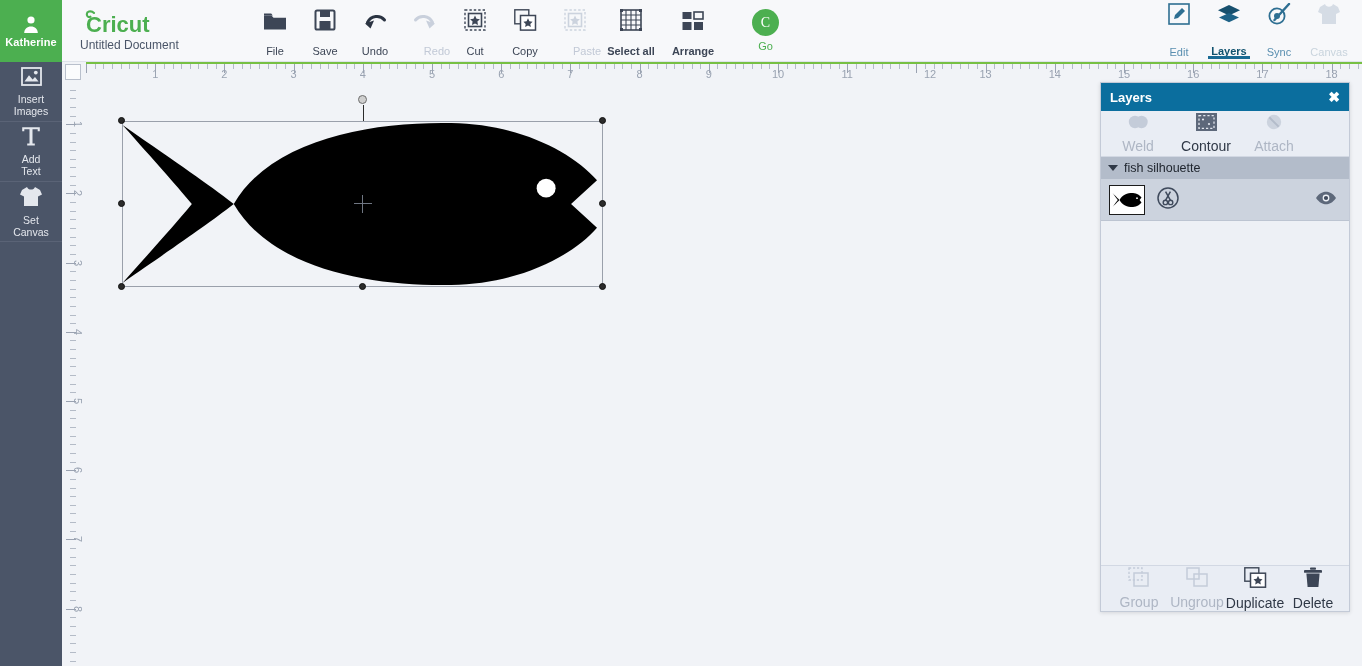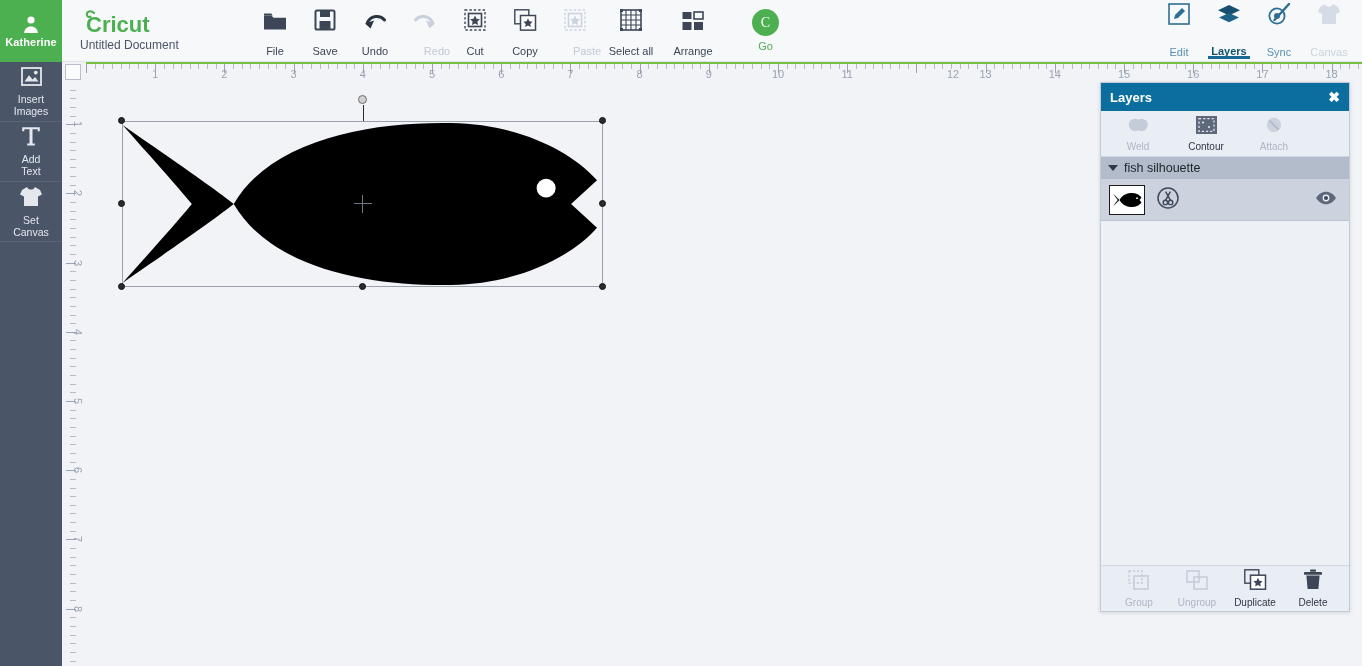--- a/index.html
+++ b/index.html
@@ -28,21 +28,21 @@
   }
   .brand { width:188px; padding-left:18px; }
   .brand-logo { display:block; }
   .brand-doc { font-size:12px; color:#4a5568; margin-top:2px; }
 
   .tools { display:flex; align-items:center; gap:0; }
   .tool {
     width:50px; display:flex; flex-direction:column; align-items:center;
     justify-content:center; gap:14px; cursor:pointer; padding-top:2px;
   }
-  .tool.wide { width:62px; }
+  .tool.wide { width:62px;font-weight:bold; }
   .tool .ic { height:24px; display:flex; align-items:flex-end; }
   .tool .lb { font-size:11px; color:#3d4656; white-space:nowrap; }
   .tool.disabled { cursor:default; }
   .tool.disabled .lb { color:#c2c9d6;margin-left:24px; }
 
   .go-wrap {
     margin-left:28px; display:flex; flex-direction:column; align-items:center;
     gap:4px; cursor:pointer;
   }
   .go-circle {
@@ -151,21 +151,21 @@
     cursor:pointer; line-height:1;
   }
   .lp-ops {
     height:46px; background:#e9edf4; display:flex; align-items:center;
     padding-left:8px; gap:10px; border-bottom:1px solid #d2d8e3; flex:0 0 auto;
   }
   .lp-op {
     width:58px; display:flex; flex-direction:column; align-items:center;
     gap:3px; cursor:pointer;
   }
-  .lp-op .lb { font-size:10px; color:#2f3846; }
+  .lp-op .lb { font-size:14px; color:#2f3846; }
   .lp-op.disabled { cursor:default; }
   .lp-op.disabled .lb { color:#aeb6c4; }
   .group-row {
     height:22px; background:#b3bcca; display:flex; align-items:center;
     padding-left:7px; gap:6px; cursor:pointer; flex:0 0 auto;
   }
   .caret {
     width:0;height:0;border-left:5px solid transparent;border-right:5px solid transparent;
     border-top:6px solid #2f3846;
   }
@@ -546,21 +546,21 @@
       <div class="hnum" style="left: 162.4px;">2</div>
       <div class="hnum" style="left: 231.6px;">3</div>
       <div class="hnum" style="left: 300.8px;">4</div>
       <div class="hnum" style="left: 370px;">5</div>
       <div class="hnum" style="left: 439.2px;">6</div>
       <div class="hnum" style="left: 508.4px;">7</div>
       <div class="hnum" style="left: 577.6px;">8</div>
       <div class="hnum" style="left: 646.8px;">9</div>
       <div class="hnum" style="left: 716px;">10</div>
       <div class="hnum" style="left: 785.2px;">11</div>
-      <div class="hnum" style="left: 891px;">12</div>
+      <div class="hnum" style="left: 868px;">12</div>
       <div class="hnum" style="left: 923.6px;">13</div>
       <div class="hnum" style="left: 992.8px;">14</div>
       <div class="hnum" style="left: 1062px;">15</div>
       <div class="hnum" style="left: 1131.2px;">16</div>
       <div class="hnum" style="left: 1200.4px;">17</div>
       <div class="hnum" style="left: 1269.6px;">18</div>
     </div>
   <div class="vruler" id="vruler">
       <div class="vtick" style="top: 7.6px; width: 6px;"></div>
       <div class="vtick" style="top: 16.25px; width: 6px;"></div>

